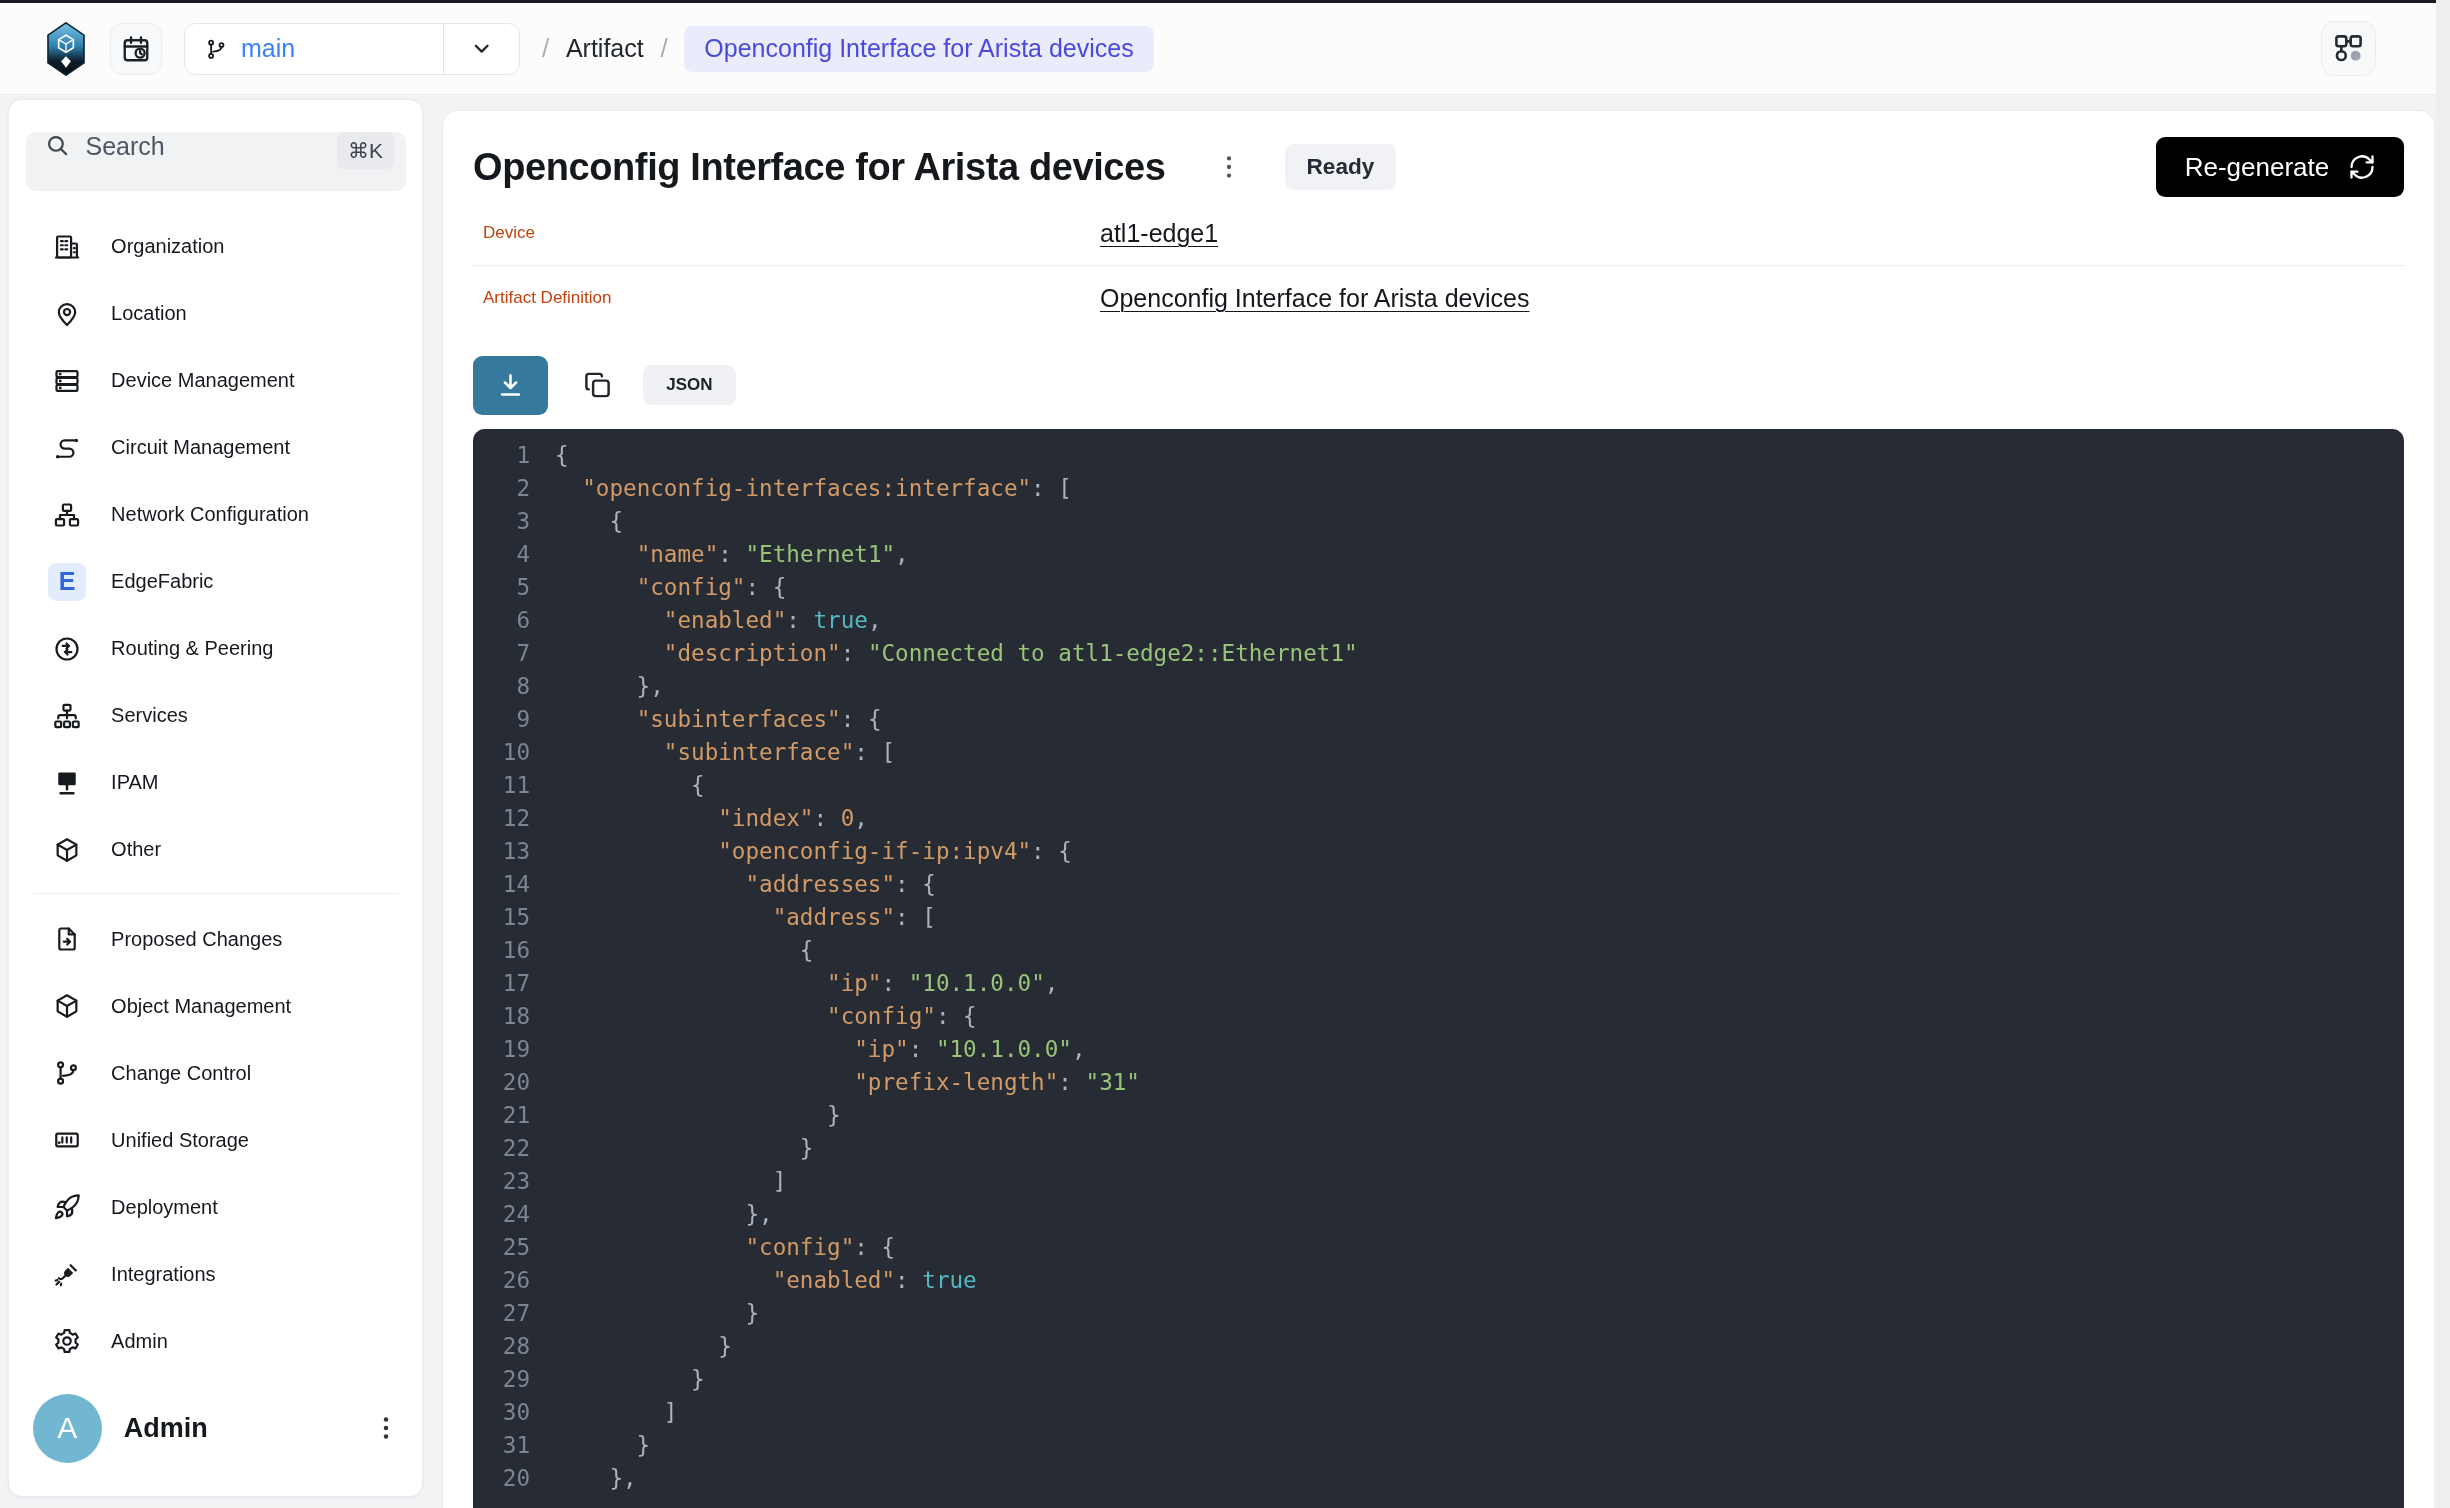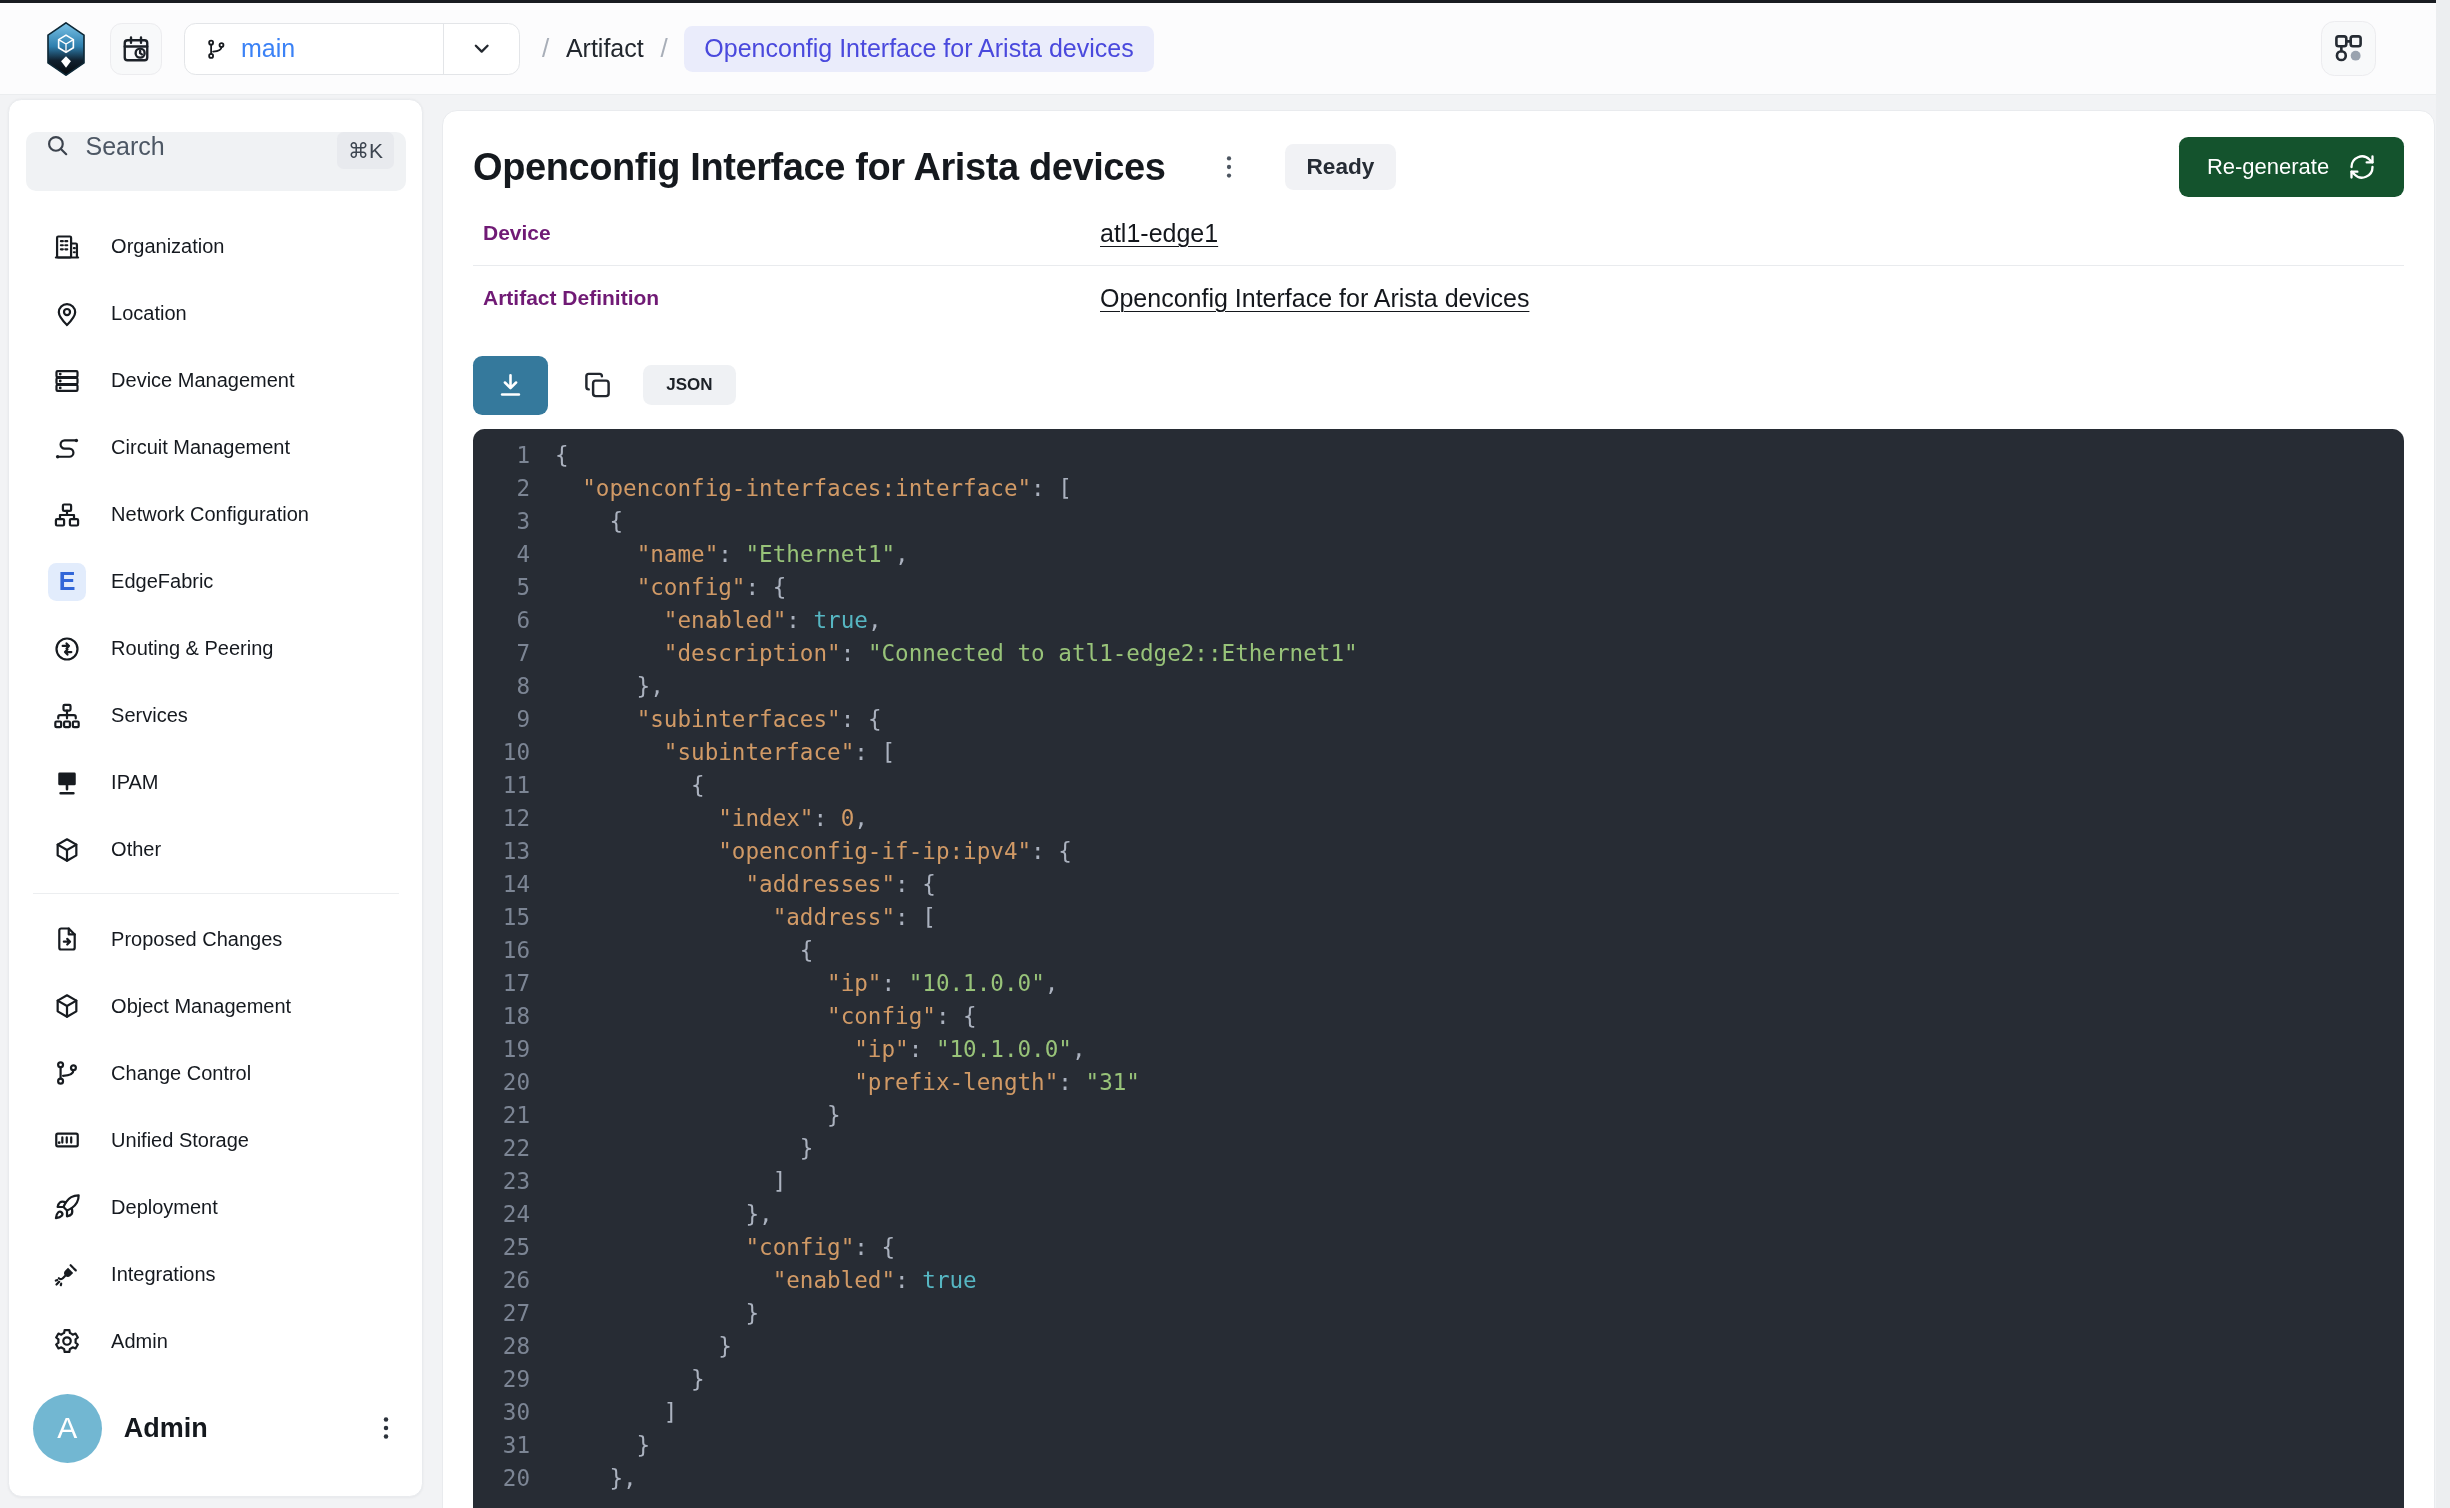--- a/index.html
+++ b/index.html
@@ -44,26 +44,26 @@
   .user-name{font-size:27px;font-weight:600;color:#14181d;flex:1;}
   .user-kebab{width:40px;height:40px;display:flex;align-items:center;justify-content:center;color:#2c323b;}
   .user-kebab svg{width:30px;height:30px;}
   
   .main-card{position:absolute;left:442px;top:110px;width:1993px;height:1422px;background:#fff;border:0.8px solid #e9ebee;border-radius:15px;padding:0 30px;box-sizing:border-box;z-index:2;}
   .doc-header{margin-top:25px;height:62px;display:flex;align-items:center;}
   .doc-title{font-size:38px;font-weight:700;color:#15191e;letter-spacing:-0.4px;}
   .doc-kebab{margin-left:45px;width:37px;height:37px;display:flex;align-items:center;justify-content:center;color:#4c5560;}
   .doc-kebab svg{width:32px;height:32px;}
   .status-badge{margin-left:37px;background:#f1f2f5;border-radius:8.4px;padding:10px 22px;font-size:22.6px;font-weight:600;color:#262c35;}
-  .regen-btn{margin-left:auto;height:60px;background:#14532d;border-radius:9.2px;color:#fff;display:flex;align-items:center;gap:18.4px;padding:0 28.4px;font-size:22px;font-weight:500;border:none;}
+  .regen-btn{margin-left:auto;height:60px;background:#000000;border-radius:9.2px;color:#fff;display:flex;align-items:center;gap:18.4px;padding:0 28.4px;font-size:26px;font-weight:500;border:none;}
   .regen-btn svg{width:28px;height:28px;}
   .fields{margin-top:3.3px;}
   .field-row{height:64px;display:flex;align-items:center;padding-left:10px;}
   .field-row + .field-row{border-top:1.3px solid #e9ebee;}
-  .field-label{width:617px;font-size:21px;color:#701a75;flex-shrink:0;font-weight:bold;}
+  .field-label{width:617px;font-size:17px;color:#c2410c;flex-shrink:0;}
   .field-value{font-size:25px;color:#14171c;text-decoration:underline;text-underline-offset:4.2px;text-decoration-thickness:1.3px;cursor:pointer;}
   .toolbar{margin-top:25px;display:flex;align-items:center;height:60px;}
   .dl-btn{width:75px;height:59px;background:#35799c;border-radius:9.2px;display:flex;align-items:center;justify-content:center;color:#fff;border:none;}
   .dl-btn svg{width:31px;height:31px;}
   .copy-btn{margin-left:28.4px;width:43px;height:43px;display:flex;align-items:center;justify-content:center;color:#22272e;background:none;border:none;}
   .copy-btn svg{width:34px;height:34px;}
   .fmt-badge{margin-left:23.4px;background:#eff1f4;border-radius:8.4px;padding:10px 23.4px;font-size:17px;font-weight:700;color:#1d2228;}
   .codeblock{margin-top:13.4px;background:#272c34;border-radius:11.7px;padding:10px 0 33px;height:1171px;box-sizing:border-box;overflow:hidden;}
   .cl{display:flex;height:33px;line-height:33px;font-family:"DejaVu Sans Mono",monospace;font-size:22.6px;}
   .ln{width:57px;text-align:right;color:#7c8594;flex-shrink:0;}

